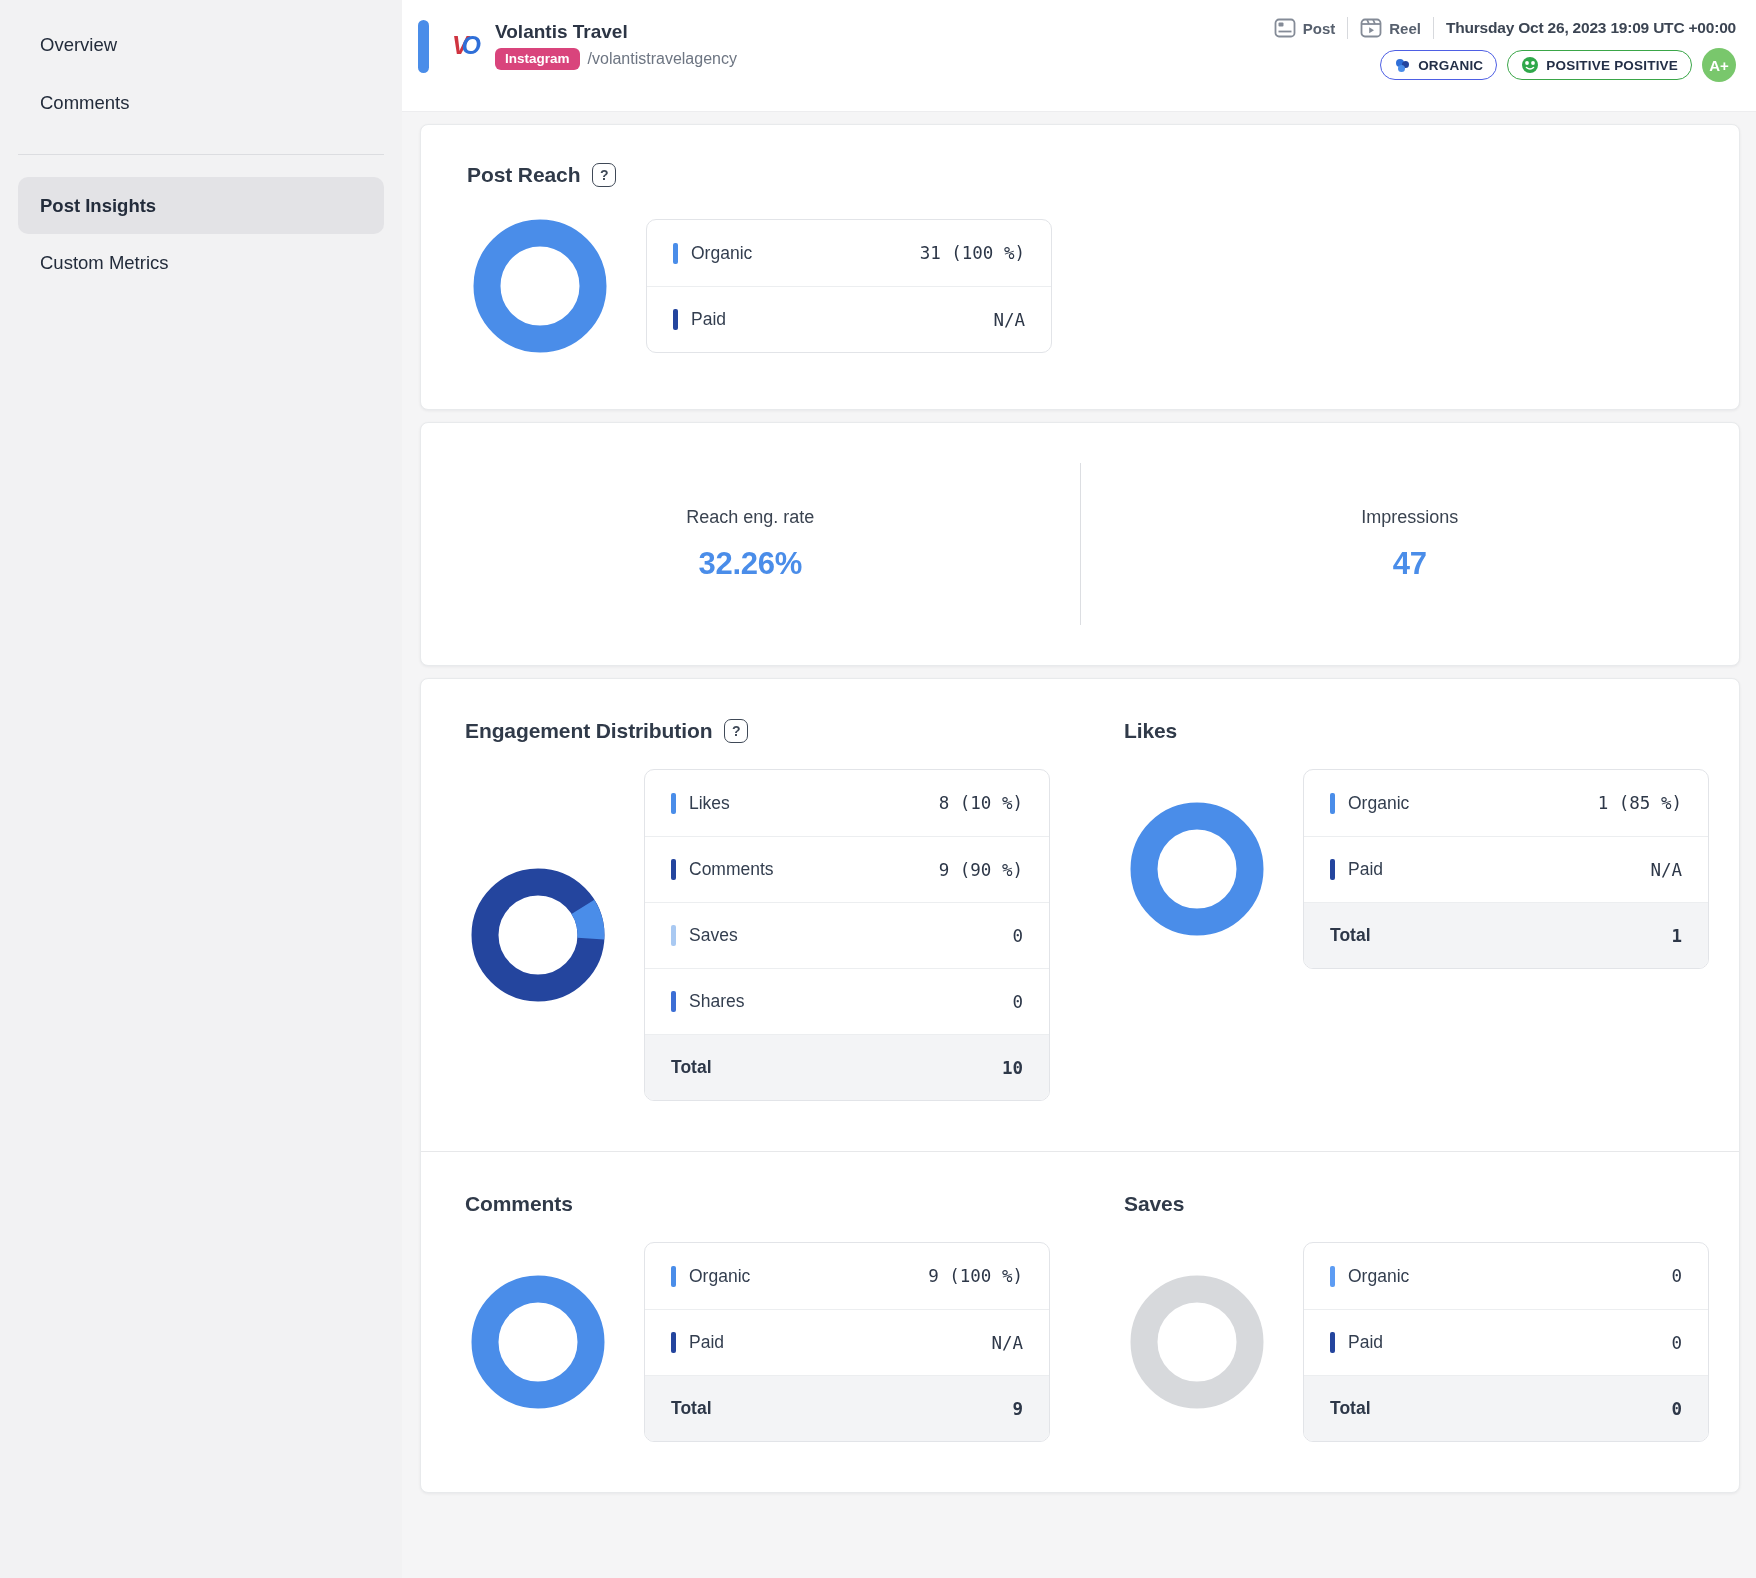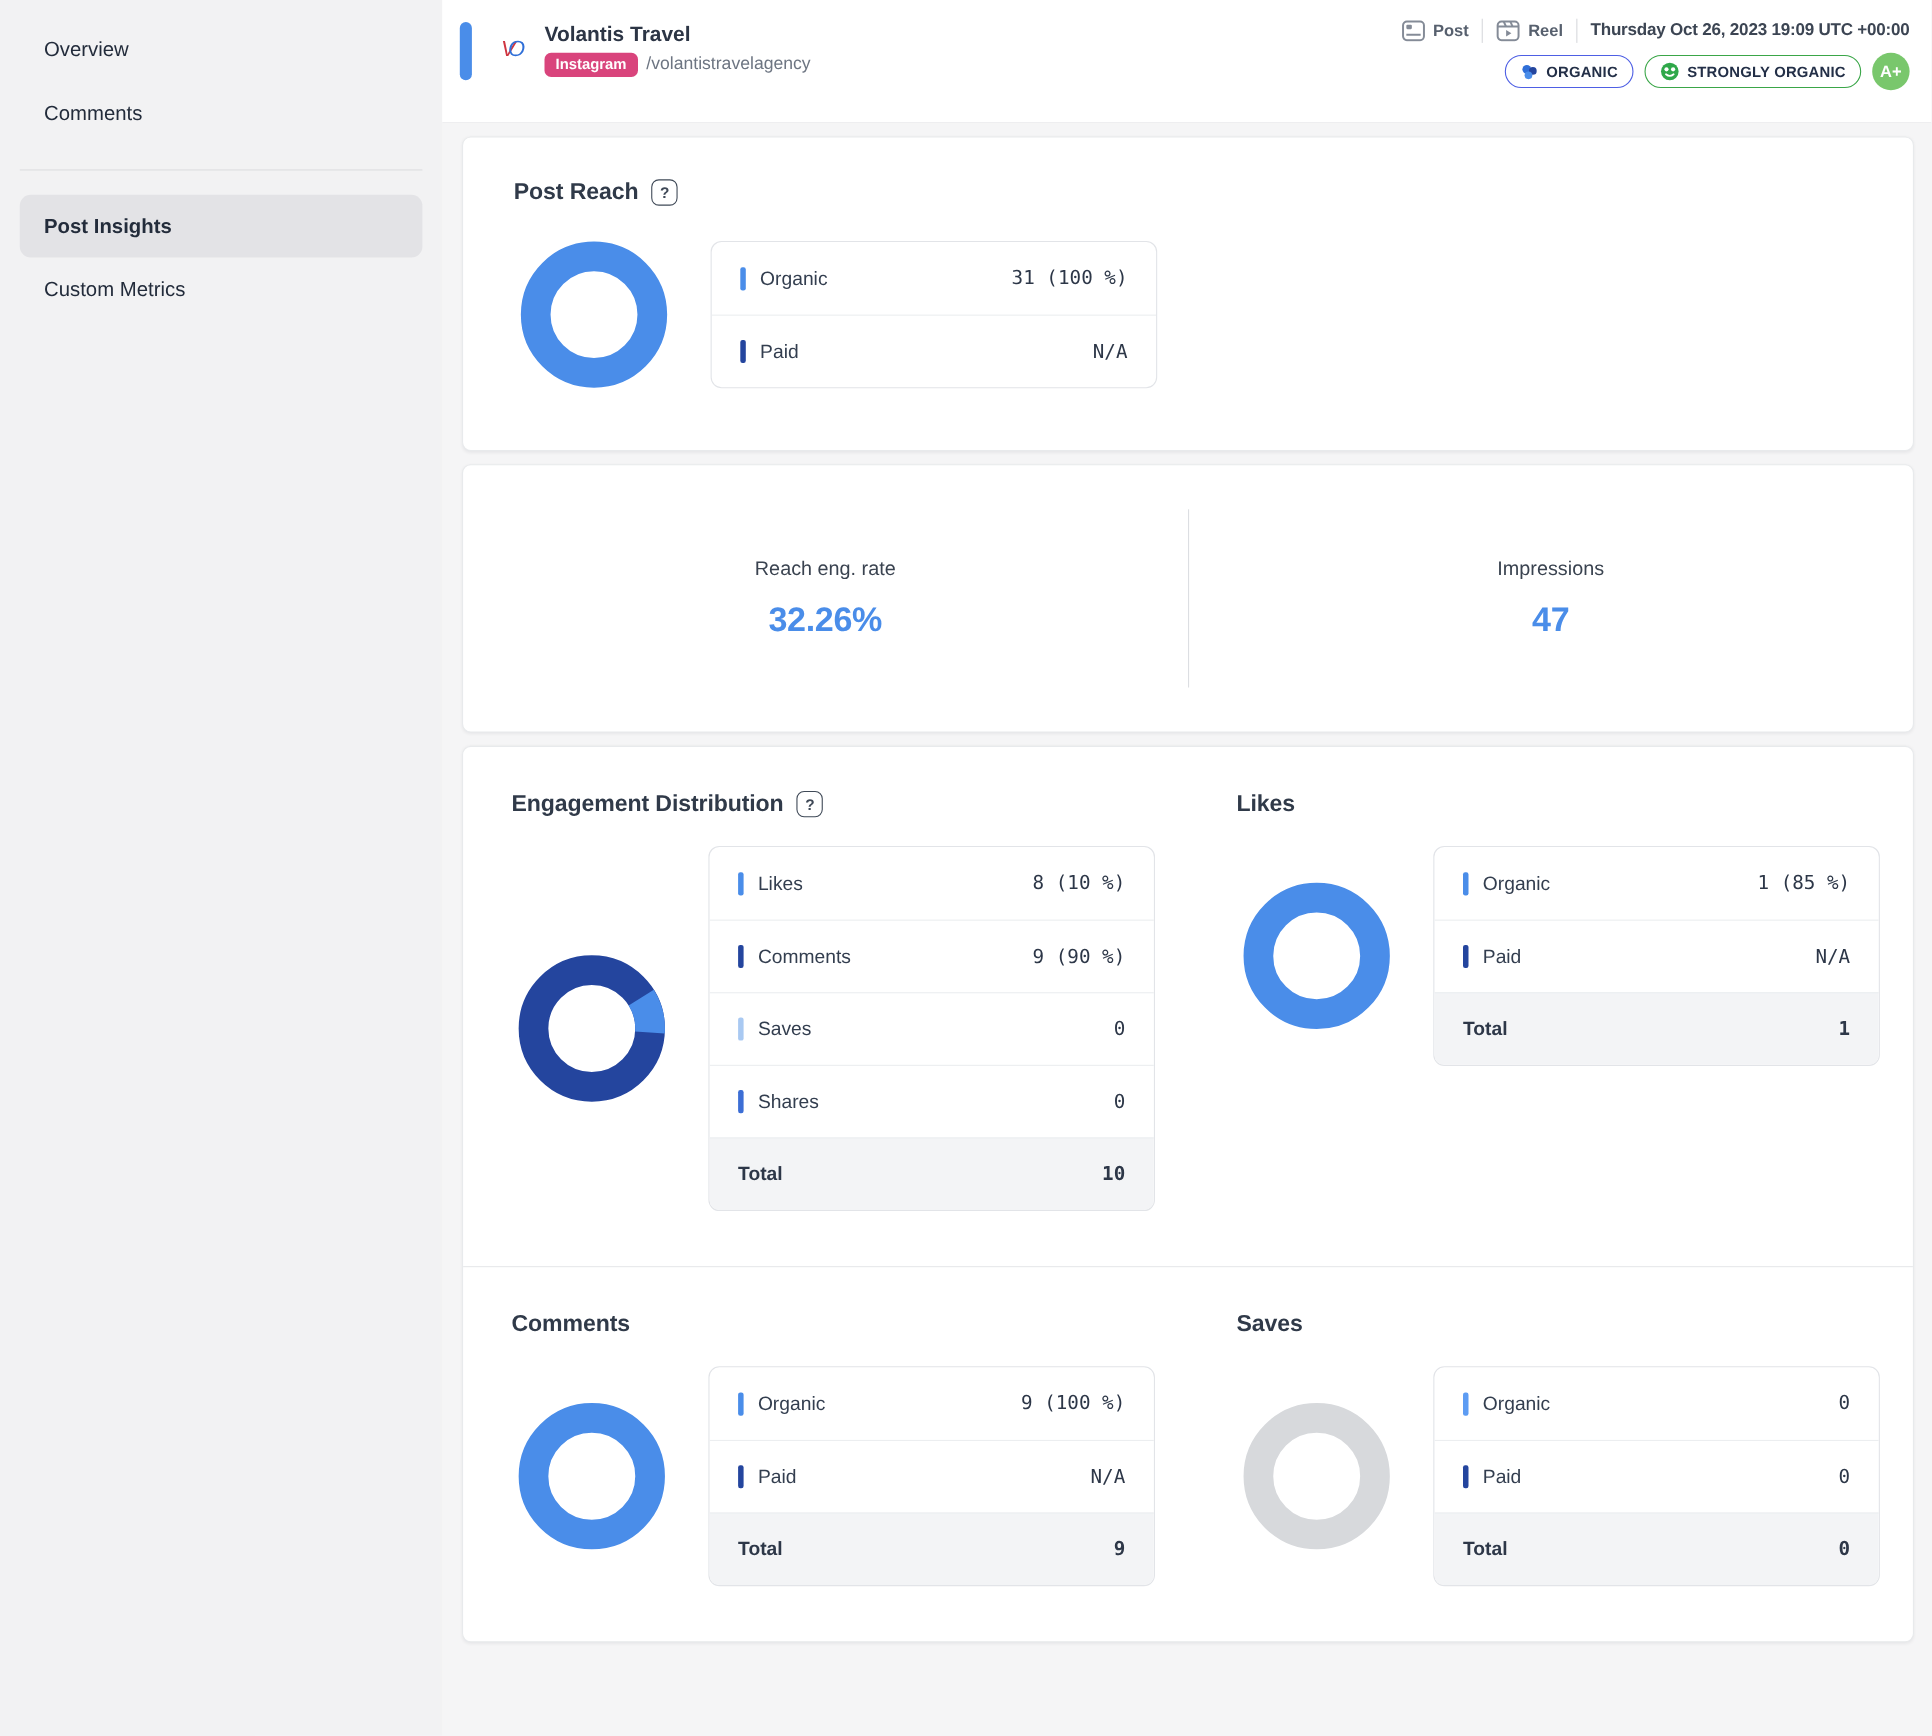--- a/index.html
+++ b/index.html
@@ -24,21 +24,21 @@
   }
   
   .main { flex:1; display:flex; flex-direction:column; }
   .topbar {
     height:112px; flex:none; background:#fff; border-bottom:1px solid #ededef;
     display:flex; justify-content:space-between; padding:0 20px 0 16px;
   }
   .topbar-left { display:flex; align-items:flex-start; padding-top:18px; }
   .accent-bar { width:11px; height:53px; border-radius:6px; background:#4a8de9; margin-top:2px; }
   .brand-logo { width:52px; height:42px; margin:6px 6px 0 8px; display:flex; align-items:center; justify-content:center; }
-  .brand-logo span { font-weight:400; font-size:20px; letter-spacing:-7px; }
+  .brand-logo span { font-weight:700; font-size:25px; letter-spacing:-7px; }
   .logo-v { color:#cf3440; font-style:italic; }
   .logo-o { color:#2f6fd8; }
   .title-block { display:flex; flex-direction:column; gap:5px; padding-top:3px; }
   .acct-name { font-size:19px; font-weight:700; color:#2c3545; }
   .acct-sub { display:flex; align-items:center; gap:8px; }
   .net-badge {
     background:#d9447c; color:#fff; font-size:13.5px; font-weight:700;
     padding:3px 10px 4px; border-radius:6px;
   }
   .handle { font-size:16px; color:#6d7582; }
@@ -166,21 +166,21 @@
           </svg>
           <span>ORGANIC</span>
         </span>
         <span class="pill sentiment">
           <svg width="18" height="18" viewBox="0 0 18 18">
             <circle cx="9" cy="9" r="8" fill="#2fa84a"></circle>
             <circle cx="6" cy="7" r="1.9" fill="#fff"></circle>
             <circle cx="12" cy="7" r="1.9" fill="#fff"></circle>
             <path d="M5.5 11.5 Q9 14.5 12.5 11.5" stroke="#fff" stroke-width="1.6" fill="none" stroke-linecap="round"></path>
           </svg>
-          <span>STRONGLY ORGANIC</span>
+          <span>POSITIVE POSITIVE</span>
         </span>
         <span class="grade-badge">A+</span>
       </div>
     </div>
   </header>
 
   <div class="content">
 
     <section class="card card-postreach">
       <div class="card-title-row">

